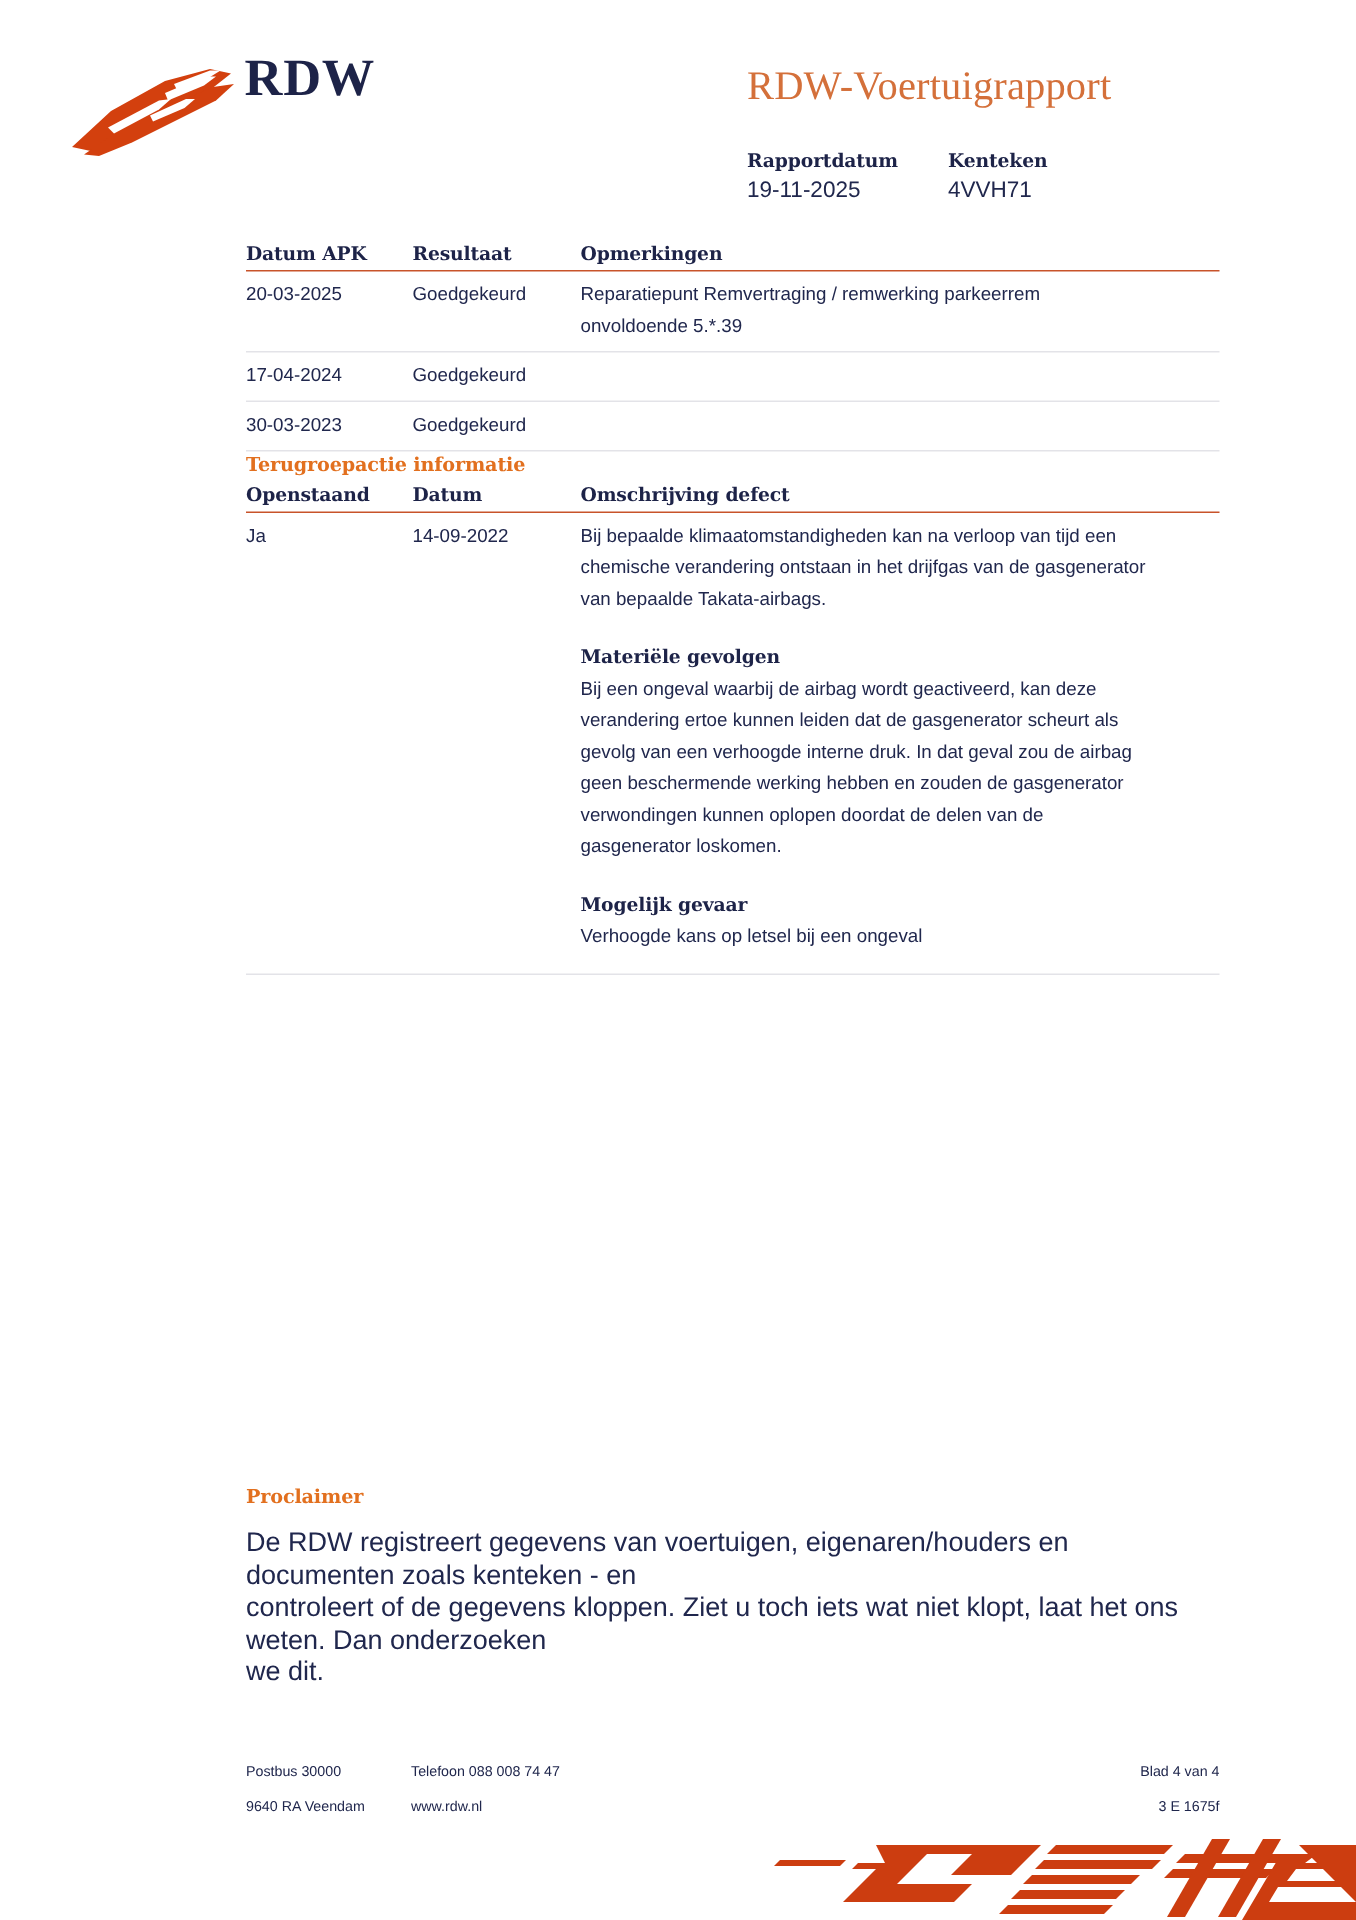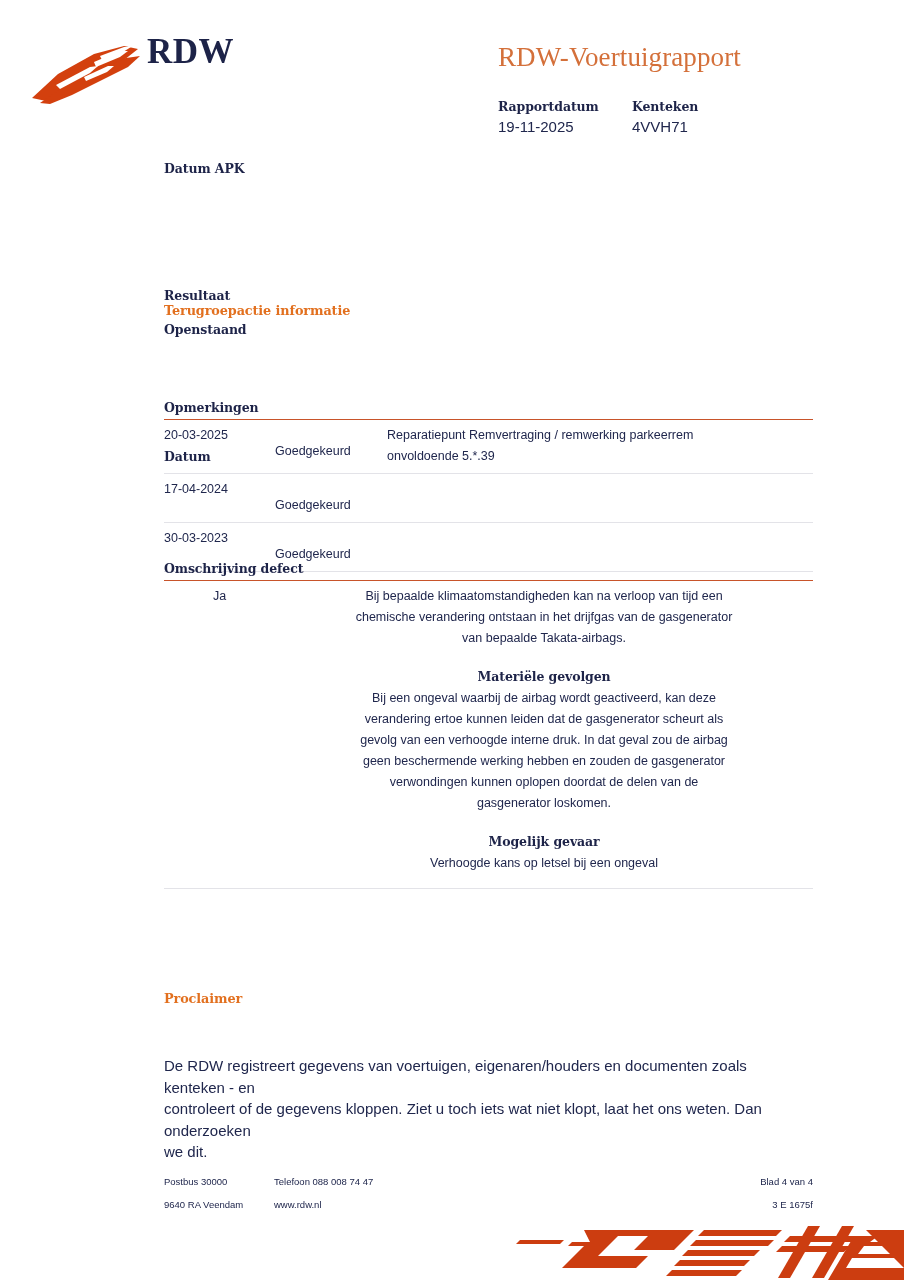--- a/index.html
+++ b/index.html
@@ -13,21 +13,21 @@
     position: relative;
     overflow: hidden;
     font-family: "Liberation Sans", sans-serif;
     color: #20274d;
     -webkit-font-smoothing: antialiased;
   }
 
   
   .logo-block {
     position: absolute;
-    left: 28px;
+    left: 44px;
     top: 34px;
     width: 300px;
     height: 80px;
   }
   .logo-mark {
     position: absolute;
     left: 0px;
     top: 6px;
     width: 120px;
     height: 68px;
@@ -86,46 +86,44 @@
   
   .tbl {
     position: absolute;
     left: 164px;
     width: 649px;
   }
   .tbl-head {
     display: flex;
     border-bottom: 1.6px solid #c8532a;
     padding-bottom: 4px;
-    flex-direction: column;
   }
   .th {
     font-family: "DejaVu Serif", "Liberation Serif", serif;
     font-weight: 700;
     font-size: 12.5px;
     color: #1d2348;
     letter-spacing: -0.1px;
   }
   .row {
     display: flex;
     border-bottom: 1px solid #e3e3e8;
     padding-top: 5px;
     padding-bottom: 6px;
   }
   .row.noline {
     border-bottom: none;
-    text-align: center;
   }
   .td {
     font-size: 12.5px;
     line-height: 21px;
     color: #20274d;
   }
   .c1 { width: 111px; flex: 0 0 111px; }
-  .c2 { width: 112px; flex: 0 0 112px; margin-top: 16px; }
+  .c2 { width: 112px; flex: 0 0 112px; }
   .c3 { flex: 1 1 auto; }
 
   .sub-head {
     font-family: "DejaVu Serif", "Liberation Serif", serif;
     font-weight: 700;
     font-size: 12.5px;
     color: #1d2348;
     margin-top: 17px;
     margin-bottom: 1px;
     letter-spacing: -0.1px;
@@ -150,24 +148,23 @@
     border-bottom: 1px solid #e3e3e8;
     height: 0;
   }
 
   
   .proclaimer-body {
     position: absolute;
     left: 164px;
     top: 1018px;
     width: 640px;
-    font-size: 15px;
+    font-size: 18px;
     line-height: 21.5px;
     color: #20274d;
-    margin-top: 37px;
   }
 
   
   .footer {
     position: absolute;
     left: 164px;
     top: 1170px;
     width: 649px;
     font-size: 9.5px;
     line-height: 23px;
@@ -260,20 +257,21 @@
 
 <div class="tbl" style="top:322px;">
   <div class="tbl-head">
     <div class="th c1">Openstaand</div>
     <div class="th c2">Datum</div>
     <div class="th c3">Omschrijving defect</div>
   </div>
 
   <div class="row noline">
     <div class="td c1">Ja</div>
+    <div class="td c2">14-09-2022</div>
     <div class="td c3">
       <div class="body-line">Bij bepaalde klimaatomstandigheden kan na verloop van tijd een</div>
       <div class="body-line">chemische verandering ontstaan in het drijfgas van de gasgenerator</div>
       <div class="body-line">van bepaalde Takata-airbags.</div>
 
       <div class="sub-head">Materiële gevolgen</div>
       <div class="body-line">Bij een ongeval waarbij de airbag wordt geactiveerd, kan deze</div>
       <div class="body-line">verandering ertoe kunnen leiden dat de gasgenerator scheurt als</div>
       <div class="body-line">gevolg van een verhoogde interne druk. In dat geval zou de airbag</div>
       <div class="body-line">geen beschermende werking hebben en zouden de gasgenerator</div>

